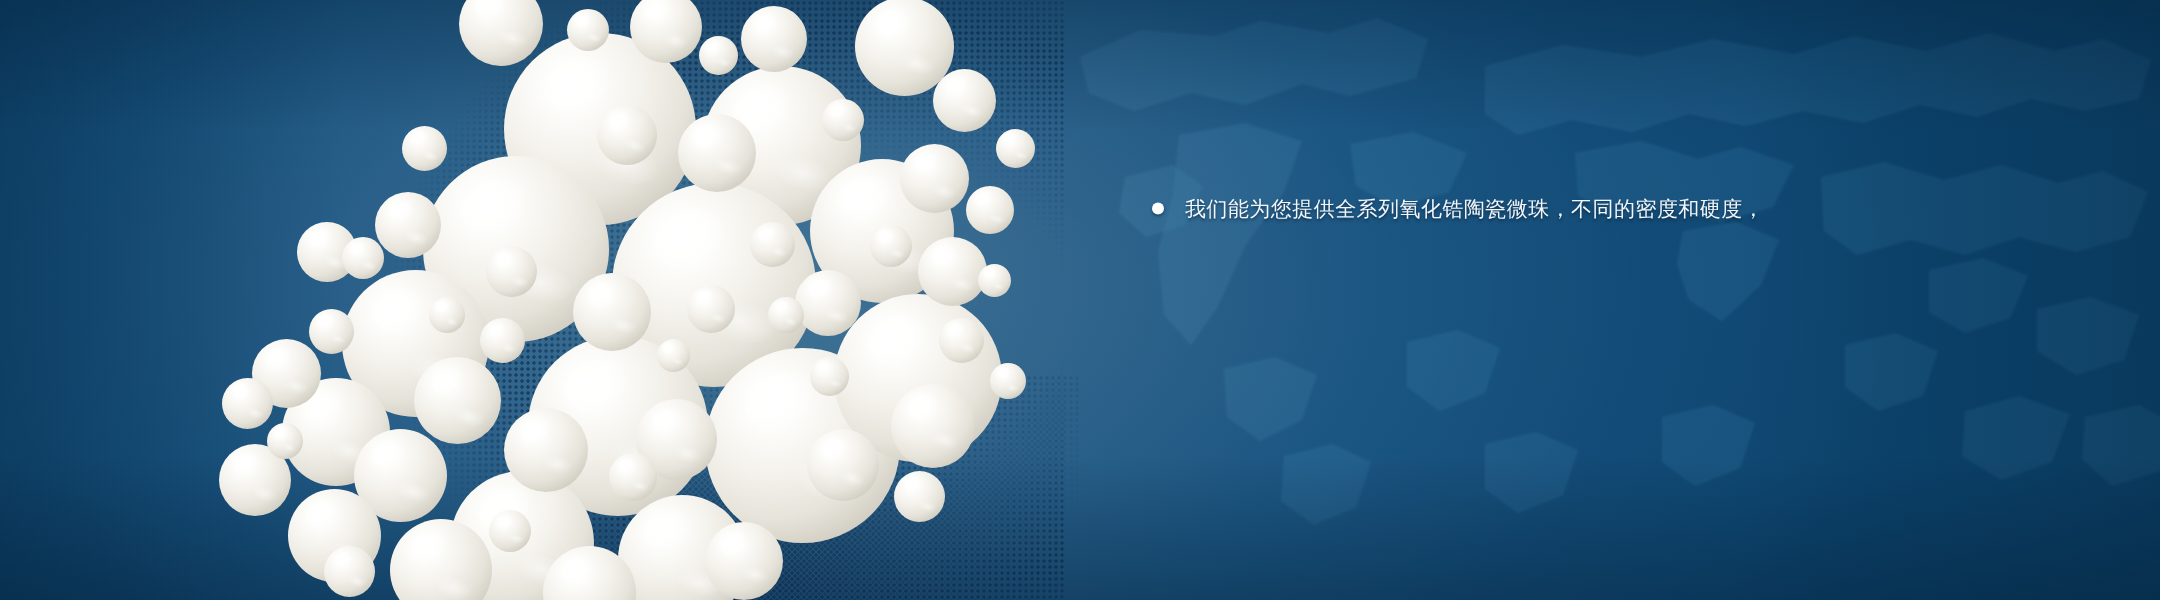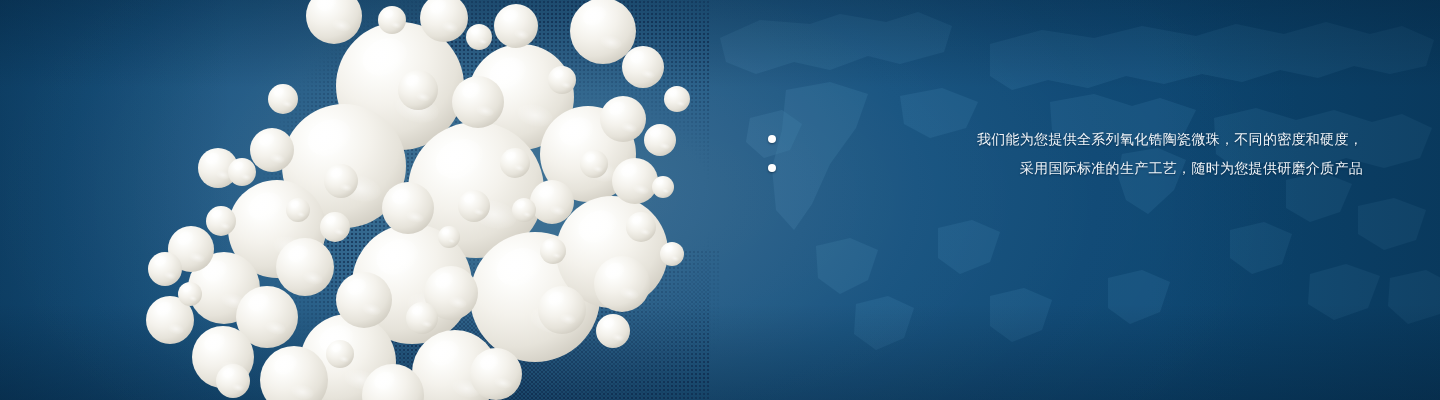--- a/index.html
+++ b/index.html
@@ -110,21 +110,20 @@
     font-weight: 400;
     line-height: 38px;
     letter-spacing: 0.5px;
     color: #ffffff;
     text-shadow: 0 1px 3px rgba(2,22,42,0.55);
   }
   .bullets {
     list-style: none;
     margin: 24px 0 0 0;
     padding: 0;
-    text-align: right;
   }
   .bullet {
     position: relative;
     padding-left: 27px;
     margin-bottom: 7px;
     font-size: 14px;
     line-height: 22px;
     color: #f2f6fa;
     letter-spacing: 0.3px;
     text-shadow: 0 1px 2px rgba(2,22,42,0.55);
@@ -247,21 +246,17 @@
 
 
     <ul class="bullets">
 
       <li class="bullet">
         <span class="dot"></span>
         <span class="bullet-line">我们能为您提供全系列氧化锆陶瓷微珠，不同的密度和硬度，</span>
       </li>
 
 
-      <li class="bullet">
-        <span class="dot"></span>
-        <span class="bullet-line">采用国际标准的生产工艺，随时为您提供研磨介质产品</span>
-      </li>
 
     </ul>
   </div>
 
 </div>
 
 </body></html>

